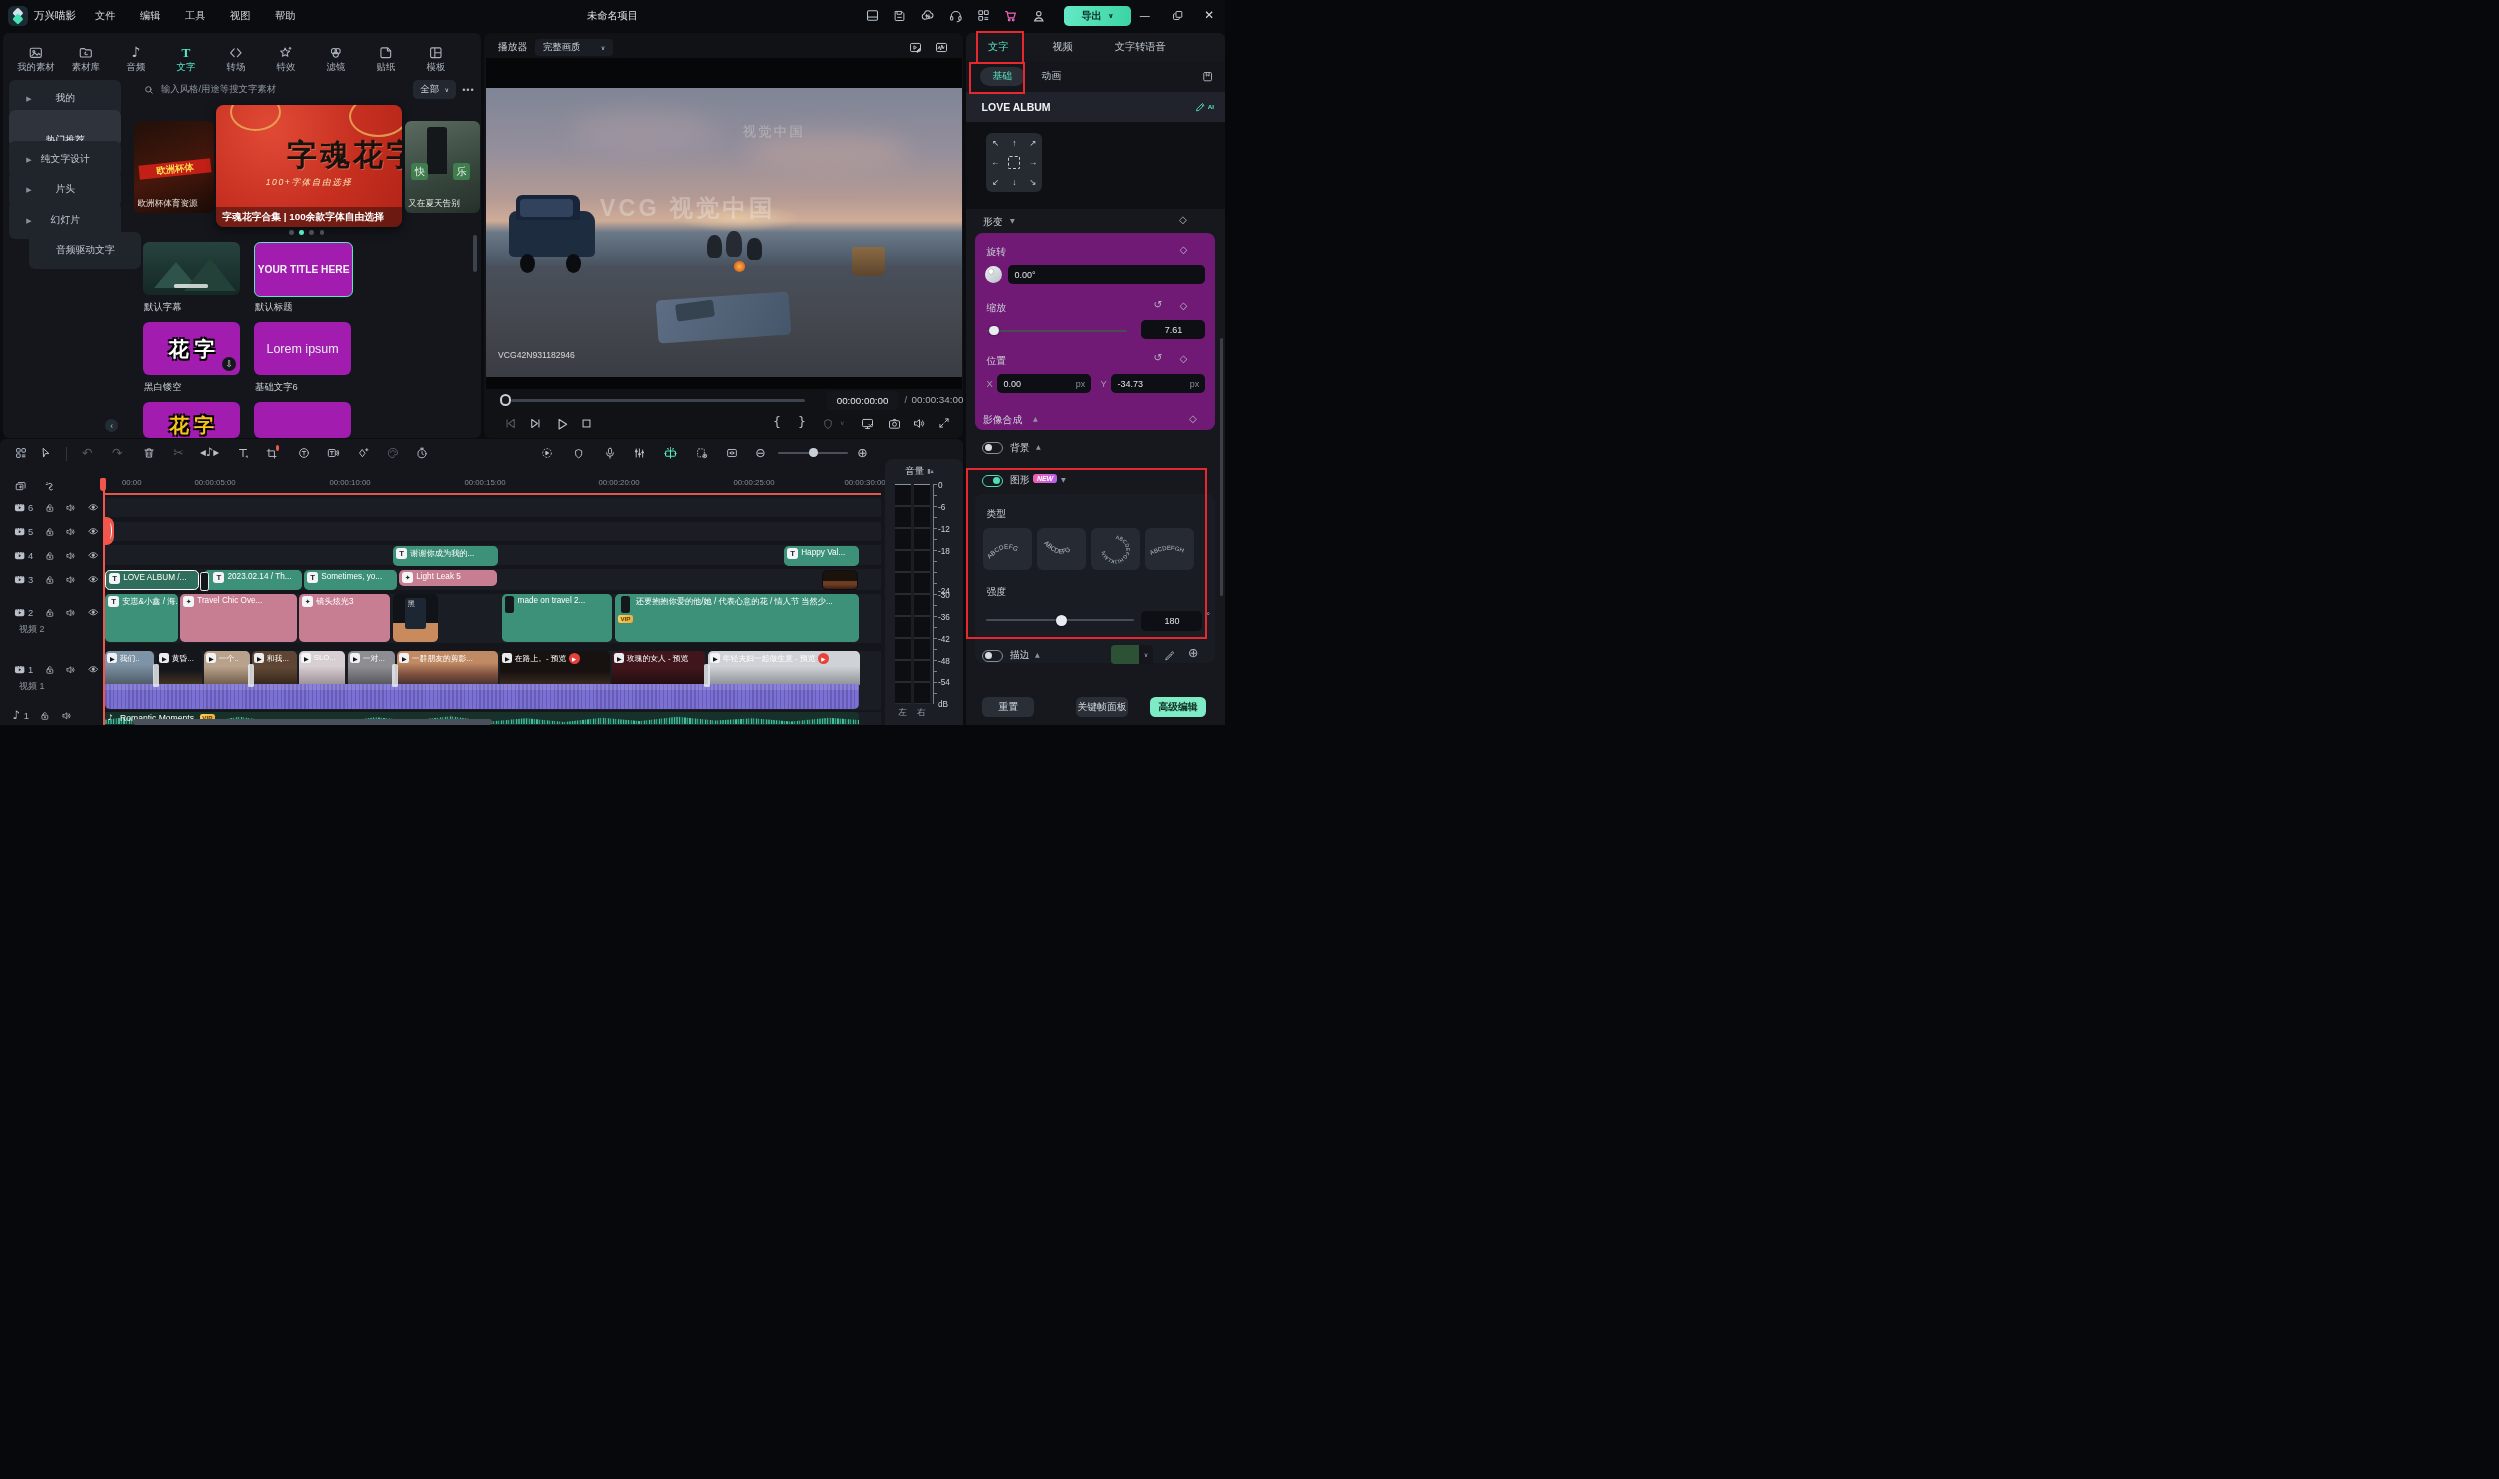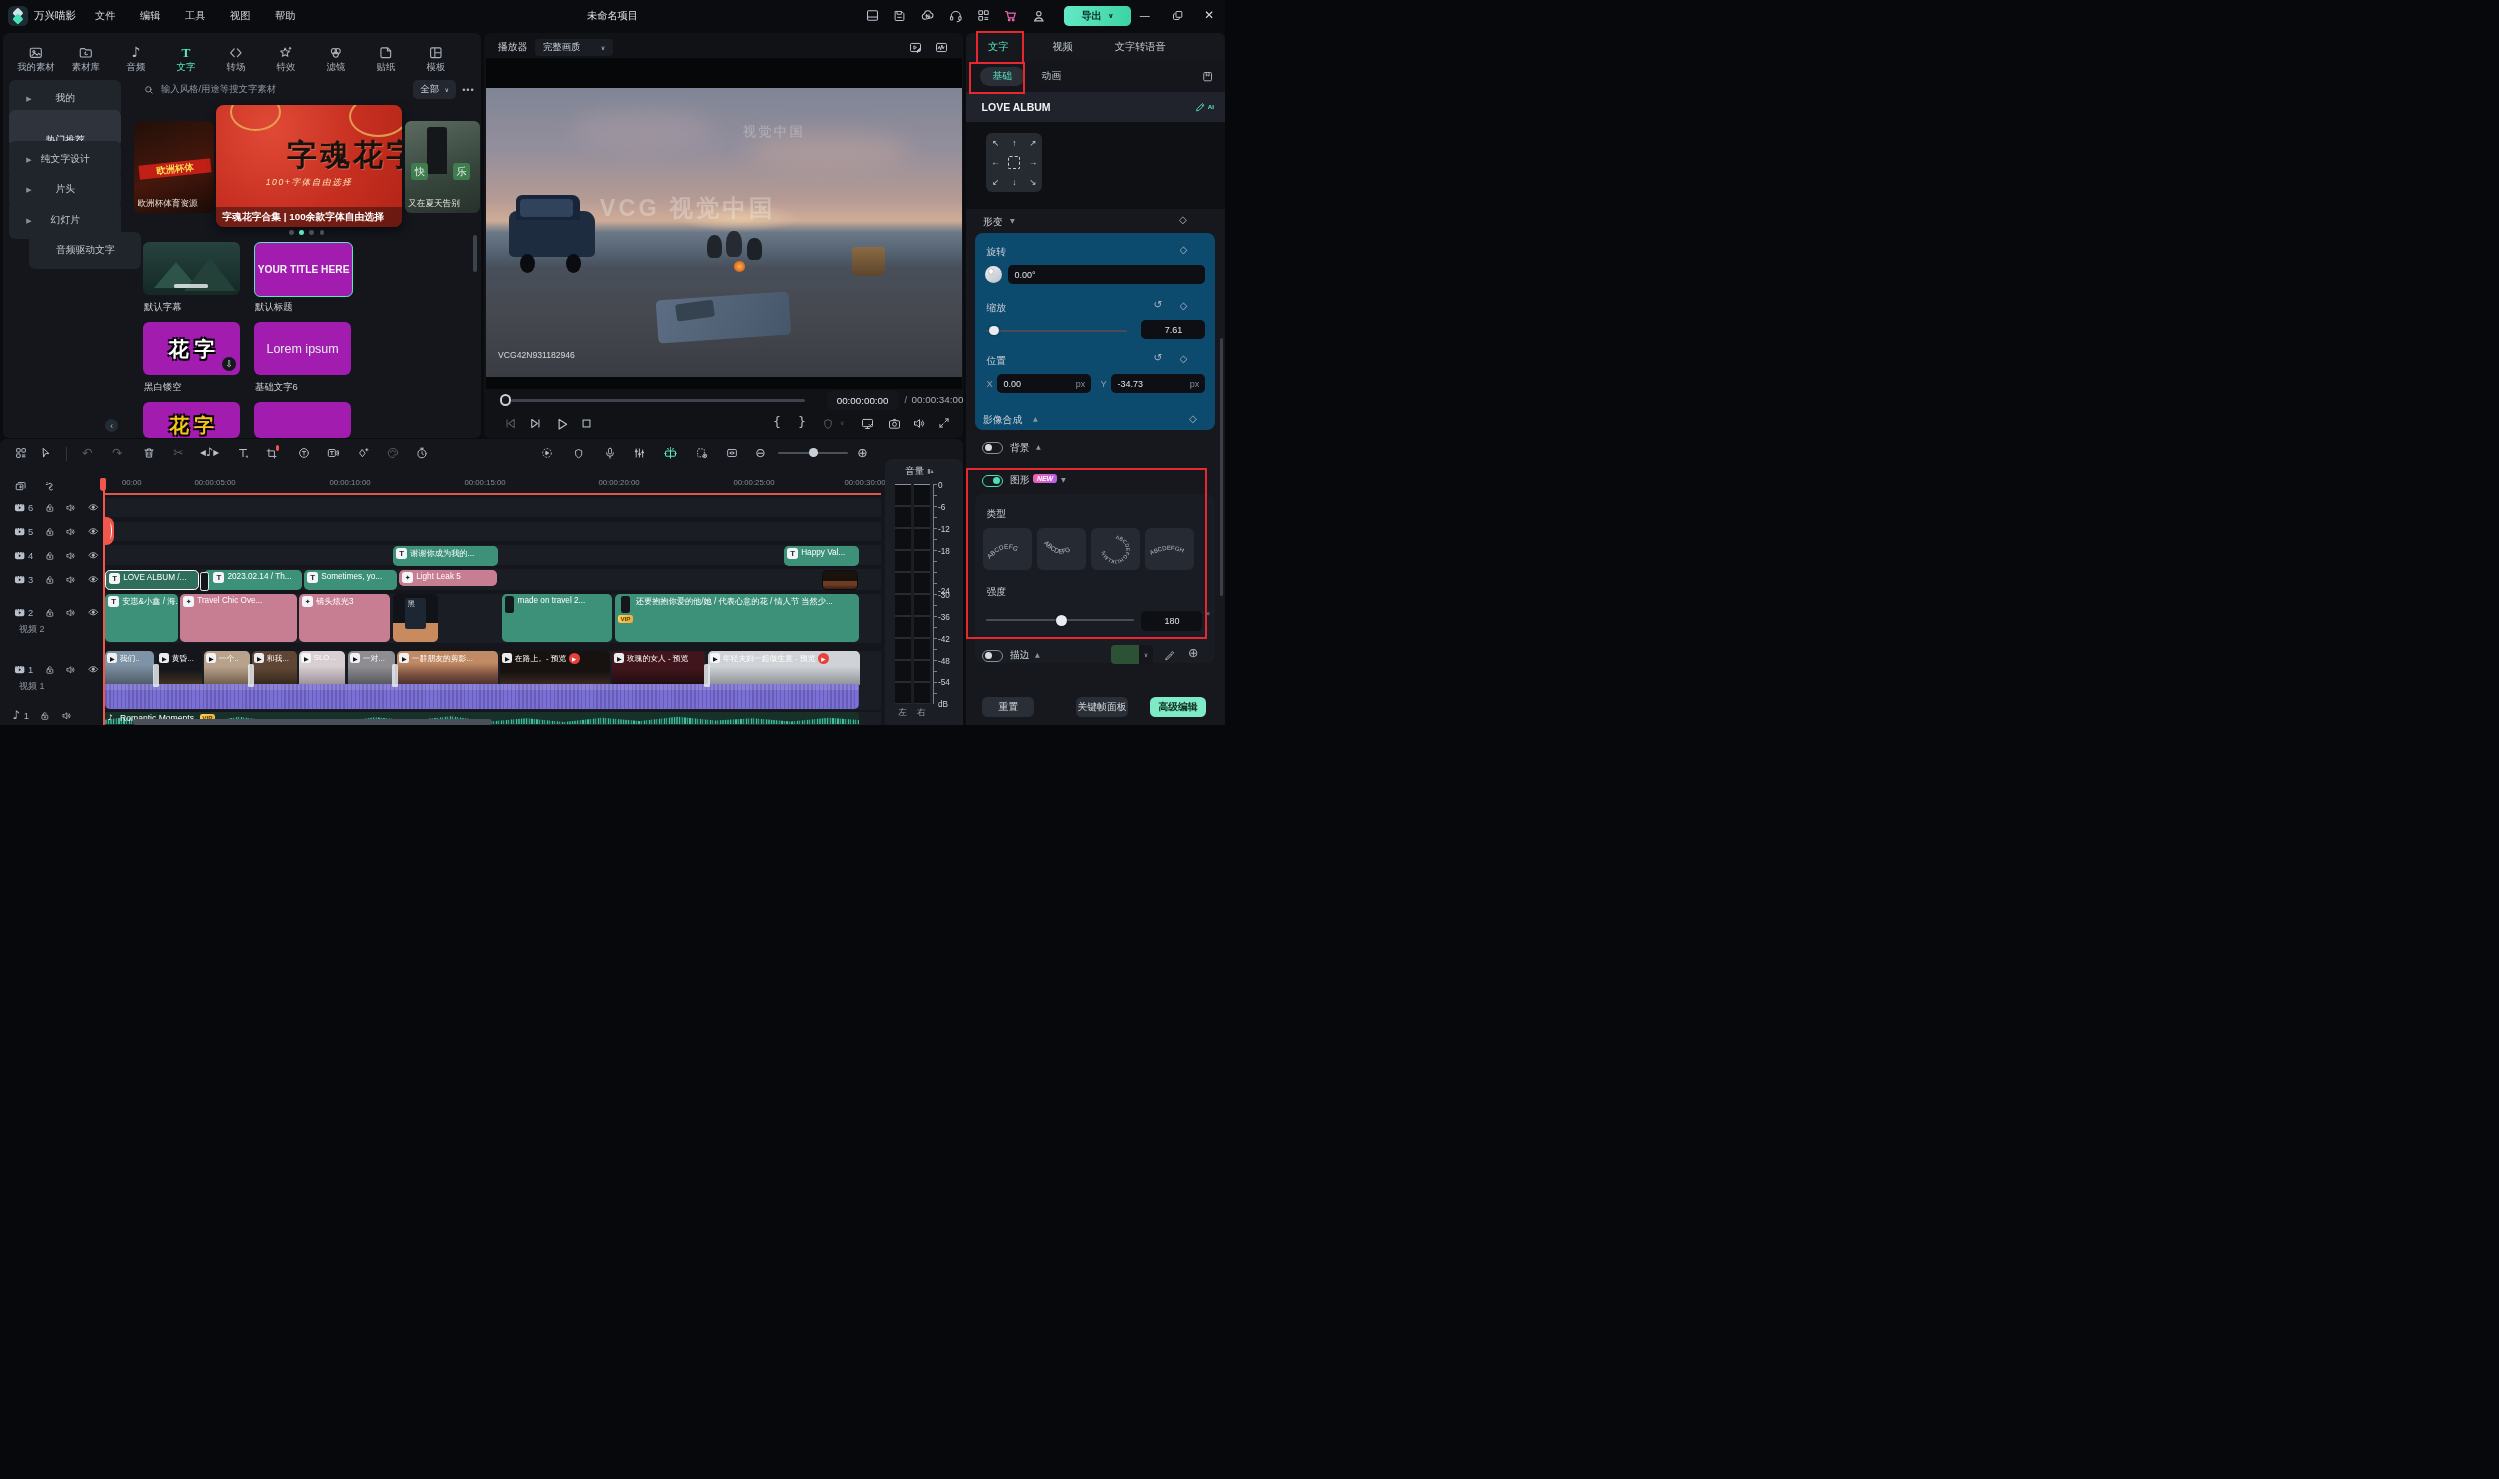--- a/index.html
+++ b/index.html
@@ -673,21 +673,21 @@
         <div style="display:flex;align-items:center;justify-content:center;">↙</div>
         <div style="display:flex;align-items:center;justify-content:center;">↓</div>
         <div style="display:flex;align-items:center;justify-content:center;">↘</div>
       </div>
     </div>
 
     <span class="rlabel abs" style="left:17px;top:183px;">形变</span>
     <span class="abs glyph" style="left:44px;top:185px;font-size:6.2px;color:#8d949e;">▼</span>
     <span class="kf" style="left:1000px;"></span>
     <span class="kf" style="left:213px;top:181px;">◇</span>
-    <div class="abs" style="left:9.4px;top:200px;width:240px;height:197px;background:#0c4a6e;border-radius:7.8px;">
+    <div class="abs" style="left:9.4px;top:200px;width:240px;height:197px;background:#701a75;border-radius:7.8px;">
       <span class="rlabel abs" style="left:11px;top:12.5px;">旋转</span>
       <span class="kf" style="left:204px;top:11px;">◇</span>
       <div class="abs" style="left:9.4px;top:33px;width:17px;height:17px;border-radius:50%;background:linear-gradient(145deg,#f2f4f6,#b9bfc8);">
         <div class="abs" style="left:3.9px;top:3.1px;width:4.7px;height:4.7px;border-radius:50%;background:#fff;box-shadow:0 0 1.6px #666;"></div>
       </div>
       <div class="rinput" style="left:33px;top:32px;width:197px;">
           <span>0.00°</span>
         </div>
 
       <span class="rlabel abs" style="left:11px;top:69px;">缩放</span>

